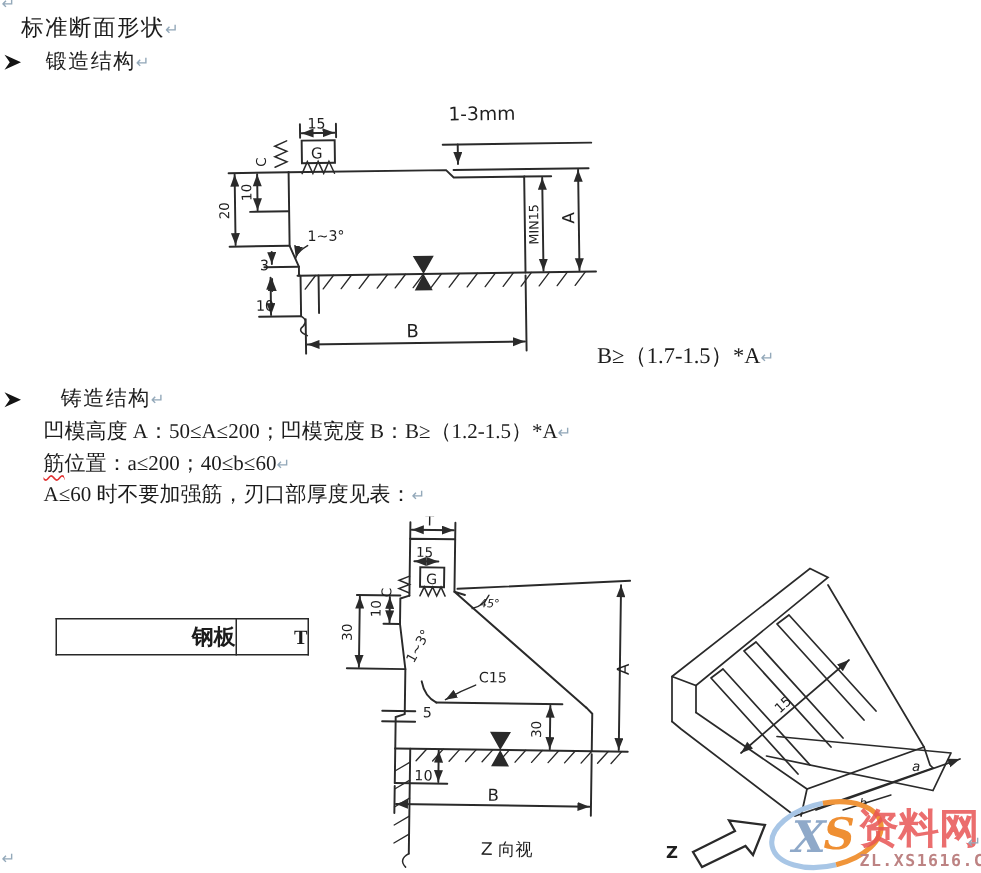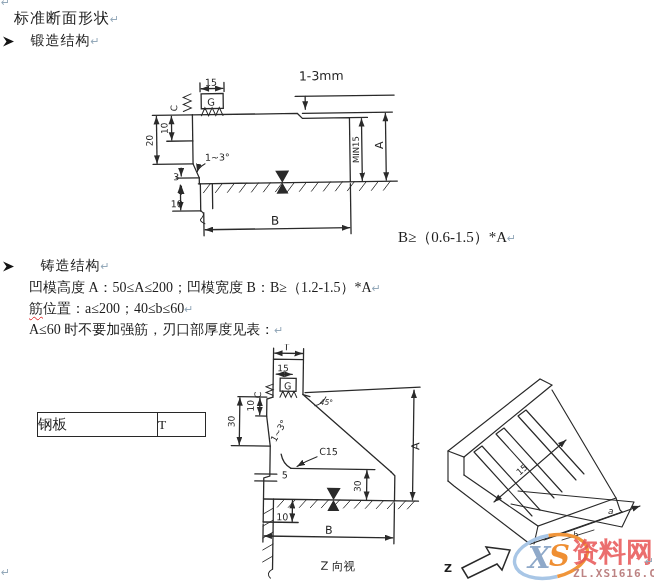--- a/index.html
+++ b/index.html
@@ -8,22 +8,22 @@
        font-family:"Liberation Serif","DejaVu Serif",serif;color:#1c1c1c}
   .abs{position:absolute}
   .pmark{color:#94a9ba;font-family:"DejaVu Sans",sans-serif;font-size:11px;line-height:1}
   .title{font-size:15px;letter-spacing:1px}
   .bullet-line{font-size:14px;letter-spacing:1px}
   .body-line{font-size:14px}
   .formula{font-size:15px}
   .wavy{text-decoration:underline wavy #e03030;text-decoration-thickness:1px;text-underline-offset:3px}
   .bullet-icon{display:inline-block;vertical-align:middle}
   table.spec{border-collapse:collapse;table-layout:fixed}
-  table.spec td,table.spec th{border:1.6px solid #282828;text-align:left;vertical-align:middle;
-       font-weight:normal;font-size:13.5px;padding:0}
+  table.spec td,table.spec th{border:1.6px solid #282828;text-align:right;vertical-align:middle;
+       font-weight:bold;font-size:13.5px;padding:0}
   table.spec sub{font-size:8px}
   svg .tx text{font-family:"DejaVu Sans",sans-serif;fill:#1f1f1f}
   .wm-mono{font-family:"DejaVu Sans Mono",monospace}
 </style>
 </head>
 <body>
 
 <span class="abs pmark" style="left:1px;top:-3px">↵</span>
 
 <div class="abs title" style="left:14px;top:9px">
@@ -86,21 +86,21 @@
     <text x="95" y="105" font-size="9.5">1~3°</text>
     <text x="63" y="124" font-size="9.5">3</text>
     <text x="60" y="151" font-size="9.5">10</text>
     <text transform="translate(249,96) rotate(-90)" text-anchor="middle" font-size="8.5">MIN15</text>
     <text transform="translate(273,92) rotate(-90)" text-anchor="middle" font-size="11">A</text>
     <text x="160" y="170" font-size="12">B</text>
   </g>
 </svg>
 
 <div class="abs formula" style="left:398px;top:228px">
-  <span>B≥（0.6-1.5）*A</span><span class="pmark">↵</span>
+  <span>B≥（1.7-1.5）*A</span><span class="pmark">↵</span>
 </div>
 
 <div class="abs bullet-line" style="left:2px;top:257px">
   <svg class="bullet-icon" width="14" height="13" viewBox="0 0 14 13">
       <path d="M1,1.5 L12,6.5 L1,11.5 L4.5,6.5 Z" fill="#141414"></path>
     </svg>
   <span style="margin-left:20px">铸造结构</span><span class="pmark">↵</span>
 </div>
 
 <div class="abs body-line" style="left:29px;top:279px">

